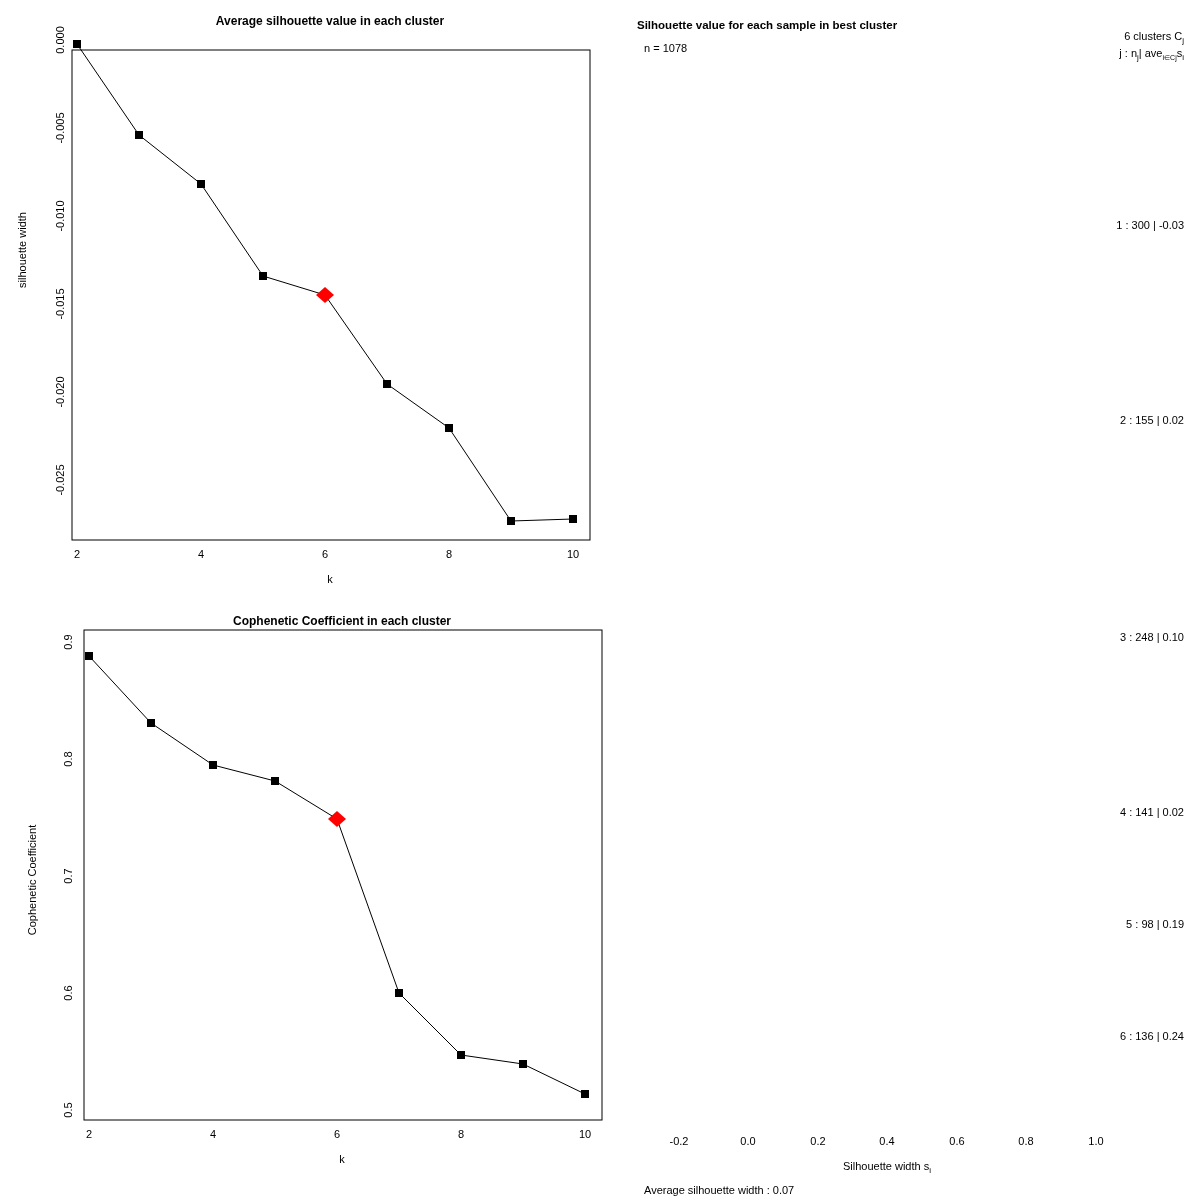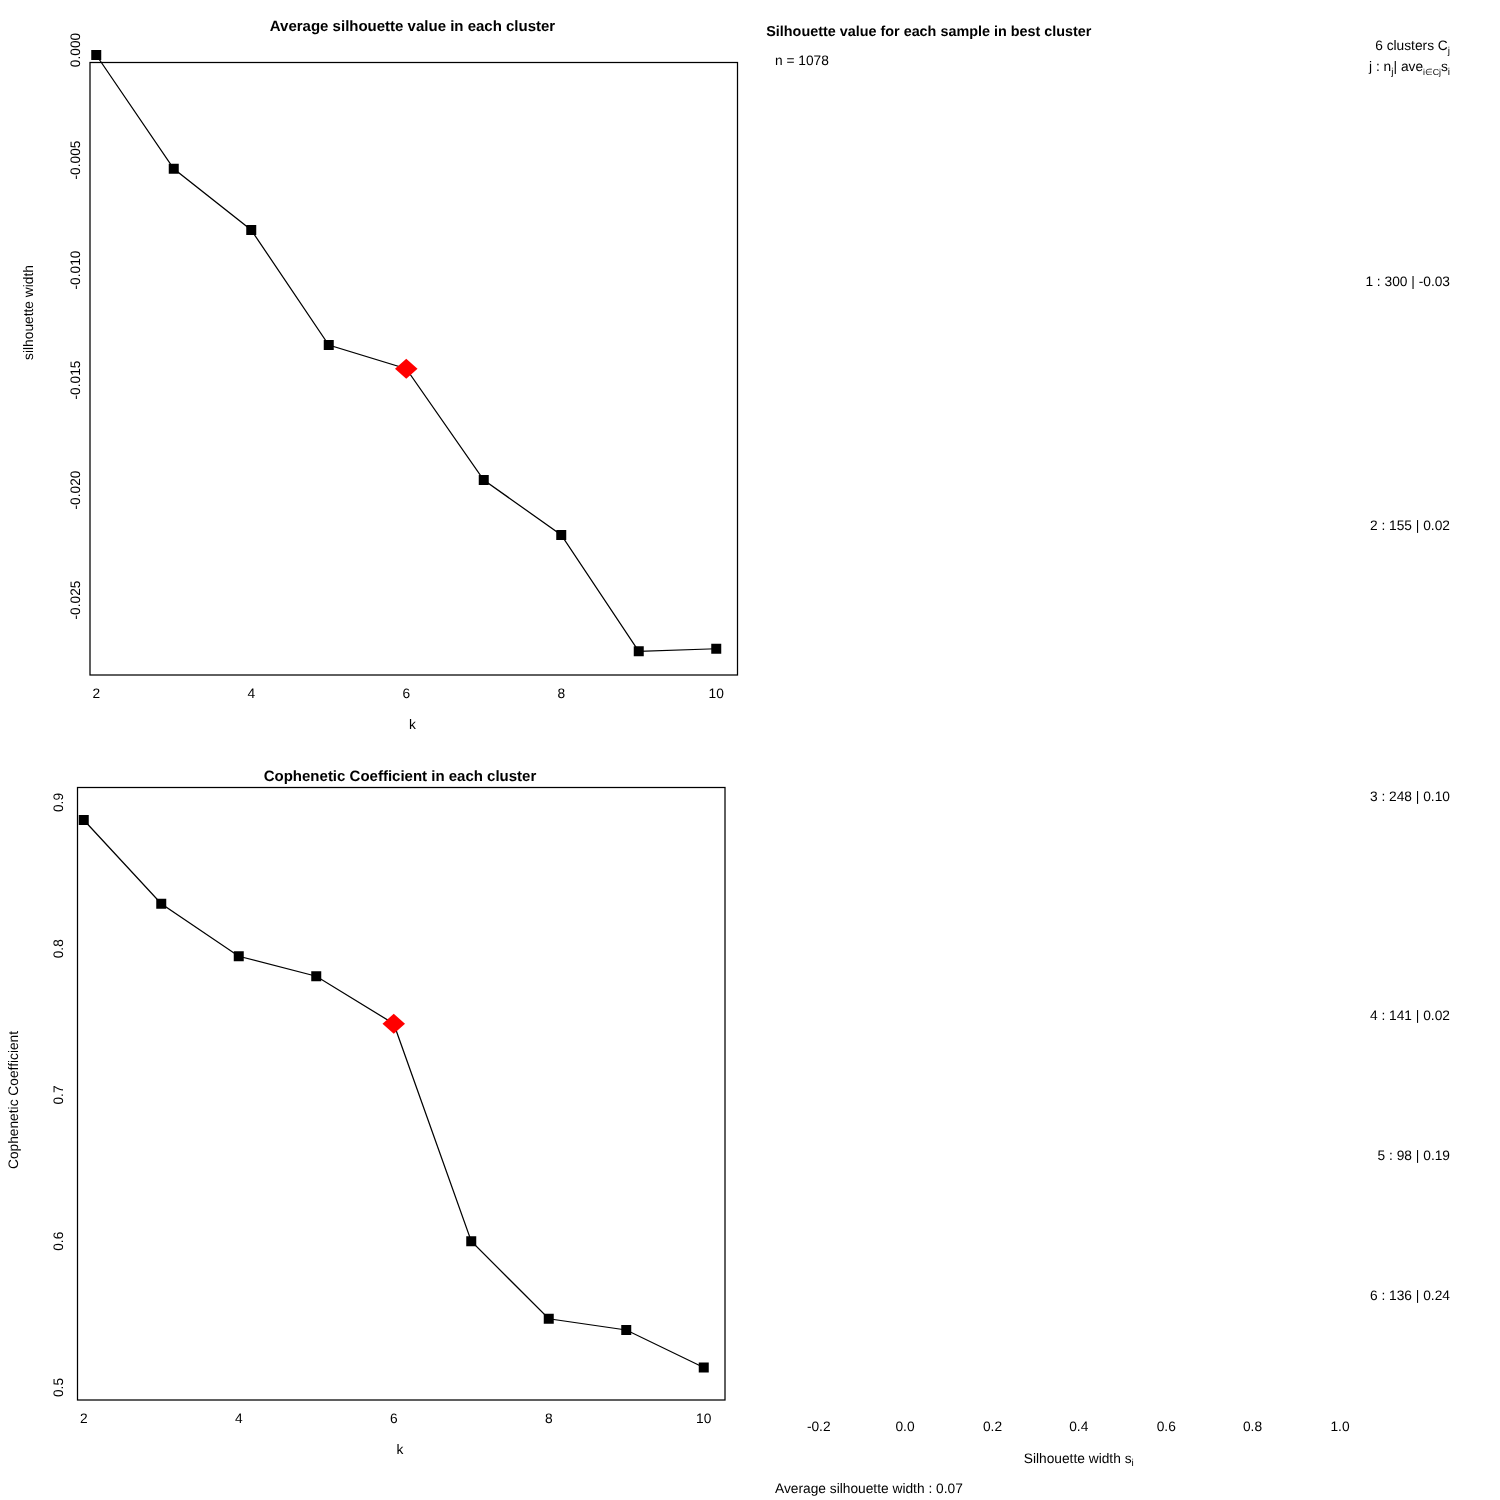--- a/index.html
+++ b/index.html
@@ -53,21 +53,21 @@
       <rect x="373" y="380" width="8" height="8" fill="#000"></rect>
       <rect x="435" y="424" width="8" height="8" fill="#000"></rect>
       <rect x="497" y="517" width="8" height="8" fill="#000"></rect>
       <rect x="559" y="515" width="8" height="8" fill="#000"></rect>
     </g>
 
     <polygon points="315,287 324,295 315,303 306,295" fill="#FF0000"></polygon>
   </svg>
 </div>
 
-<div class="panel" style="left:0;top:600px;width:600px;height:600px;">
+<div class="panel" style="left:0;top:600px;width:600px;height:600px;padding-left:22px;">
   <svg width="600" height="600" viewBox="0 0 600 600">
     <text x="320" y="25" text-anchor="middle" font-size="12" font-weight="bold">Cophenetic Coefficient in each cluster</text>
 
     <rect x="62" y="30" width="518" height="490" fill="none" stroke="#000" stroke-width="1"></rect>
 
     <g>
       <text x="50" y="510" class="tick-label" text-anchor="middle" transform="rotate(-90 50 510)">0.5</text>
       <text x="50" y="393" class="tick-label" text-anchor="middle" transform="rotate(-90 50 393)">0.6</text>
       <text x="50" y="276" class="tick-label" text-anchor="middle" transform="rotate(-90 50 276)">0.7</text>
       <text x="50" y="159" class="tick-label" text-anchor="middle" transform="rotate(-90 50 159)">0.8</text>
@@ -93,21 +93,21 @@
       <rect x="249" y="177" width="8" height="8" fill="#000"></rect>
       <rect x="373" y="389" width="8" height="8" fill="#000"></rect>
       <rect x="435" y="451" width="8" height="8" fill="#000"></rect>
       <rect x="497" y="460" width="8" height="8" fill="#000"></rect>
       <rect x="559" y="490" width="8" height="8" fill="#000"></rect>
     </g>
     <polygon points="315,211 324,219 315,227 306,219" fill="#FF0000"></polygon>
   </svg>
 </div>
 
-<div class="panel" style="left:568px;top:0;width:600px;height:1200px;">
+<div class="panel" style="left:592px;top:0;width:600px;height:1200px;">
   <svg width="600" height="1200" viewBox="0 0 600 1200">
 
     <text x="45" y="29" font-size="11.5" font-weight="bold">Silhouette value for each sample in best cluster</text>
 
     <text x="52" y="52" class="sil-head">n = 1078</text>
 
     <text x="592" y="40" class="sil-right">
       <tspan>6 clusters  C</tspan><tspan dy="3" font-size="8">j</tspan>
     </text>
     <text x="592" y="57" class="sil-right">

